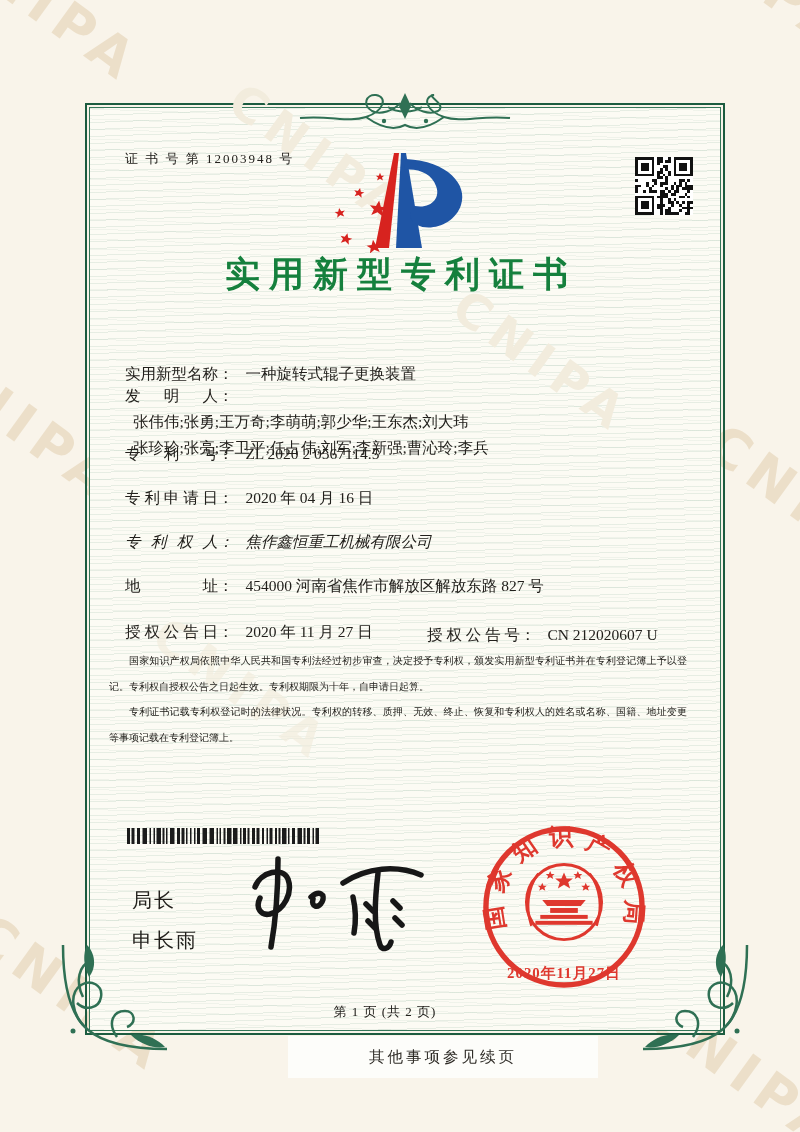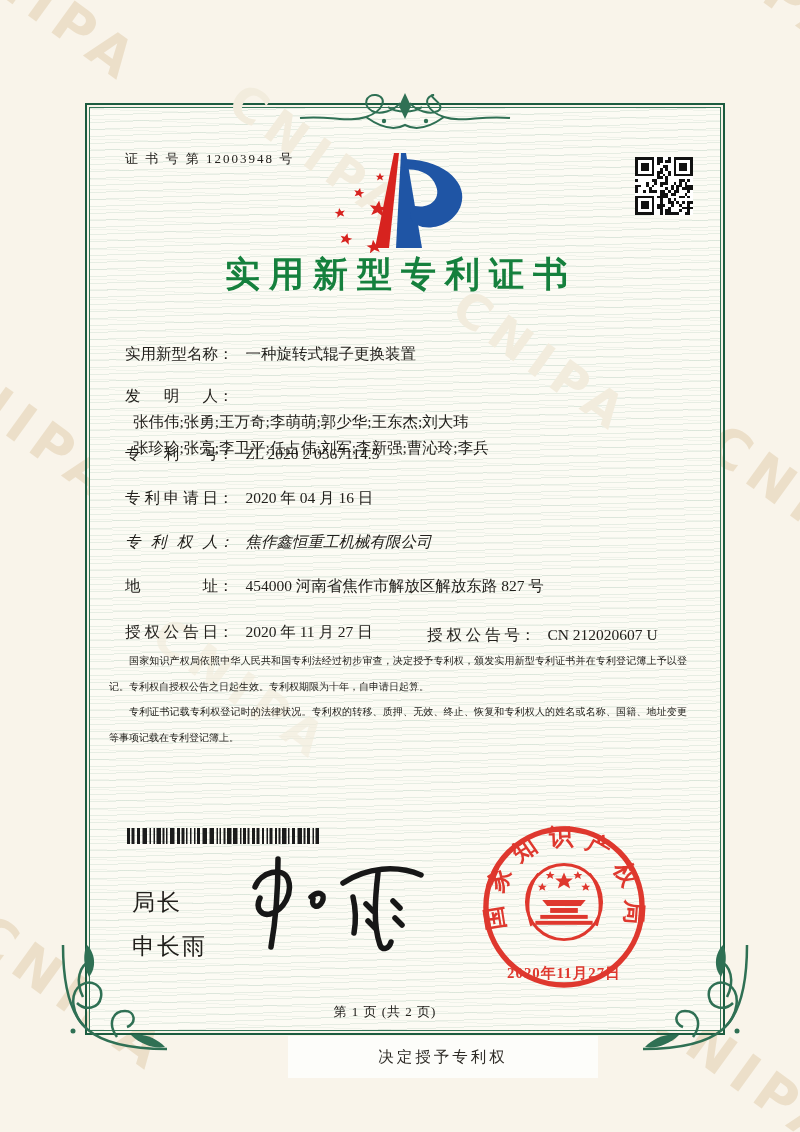--- a/index.html
+++ b/index.html
@@ -39,34 +39,34 @@
   .qr{position:absolute;left:548px;top:52px;width:58px;height:58px;background:#fff;padding:0;}
   .title{
     position:absolute;left:0;right:8px;top:146px;text-align:center;
     font-size:35px;font-weight:bold;letter-spacing:9px;color:#15803d;
   }
   
   .row{position:absolute;left:38px;right:26px;font-size:15.5px;line-height:26px;}
   .flabel{display:inline-block;width:93px;text-align:justify;text-align-last:justify;vertical-align:top;}
   .fcolon{vertical-align:top;}
   .fvalue{margin-left:8px;vertical-align:top;display:inline-block;}
-  .row-name{top:236px;}
+  .row-name{top:256px;}
   .row-inv{top:278px;}
   .row-patno{top:336px;}
   .row-filing{top:380px;}
   .row-patentee{top:424px;font-style:italic;}
   .row-addr{top:468px;}
   .row-grant{top:514px;}
   .grant-no-pair{position:absolute;left:302px;top:3px;}
   
   .paras{position:absolute;left:22px;top:543px;width:578px;font-size:10px;line-height:25.5px;text-align:justify;}
   .paras p{margin:0;text-indent:2em;}
   
   .barcode{position:absolute;left:40px;top:723px;}
-  .director{position:absolute;left:45px;top:782px;font-size:23px;letter-spacing:2px;}
+  .director{position:absolute;left:45px;top:782px;font-size:20px;letter-spacing:2px;}
   .director div{margin-bottom:13px;}
   .signature{position:absolute;left:138px;top:742px;}
   .seal{position:absolute;left:393px;top:718px;width:168px;height:168px;opacity:.93;}
   .page-ind{position:absolute;left:0;right:40px;top:898px;text-align:center;font-size:13px;letter-spacing:1px;}
   
   .note-strip{
     position:absolute;left:288px;top:1036px;width:310px;height:42px;z-index:2;
     background:#fdfdfa;display:flex;align-items:center;justify-content:center;
     font-size:15.5px;letter-spacing:3px;color:#2e2b26;
   }
@@ -418,13 +418,13 @@
       <defs>
         <path id="st2" d="M0,-10 2.94,-3.09 10,-3.09 4.76,1.18 6.88,8.09 0,4 -6.88,8.09 -4.76,1.18 -10,-3.09 -2.94,-3.09 Z"></path>
       </defs>
       <text x="85" y="157" text-anchor="middle" font-size="15" font-weight="bold" fill="#dd2a20" letter-spacing="1">2020年11月27日</text>
     </svg>
 
     <div class="page-ind">第 1 页 (共 2 页)</div>
   </div>
 </div>
 
-<div class="note-strip">决定授予专利权</div>
+<div class="note-strip">其他事项参见续页</div>
 
 </body></html>

